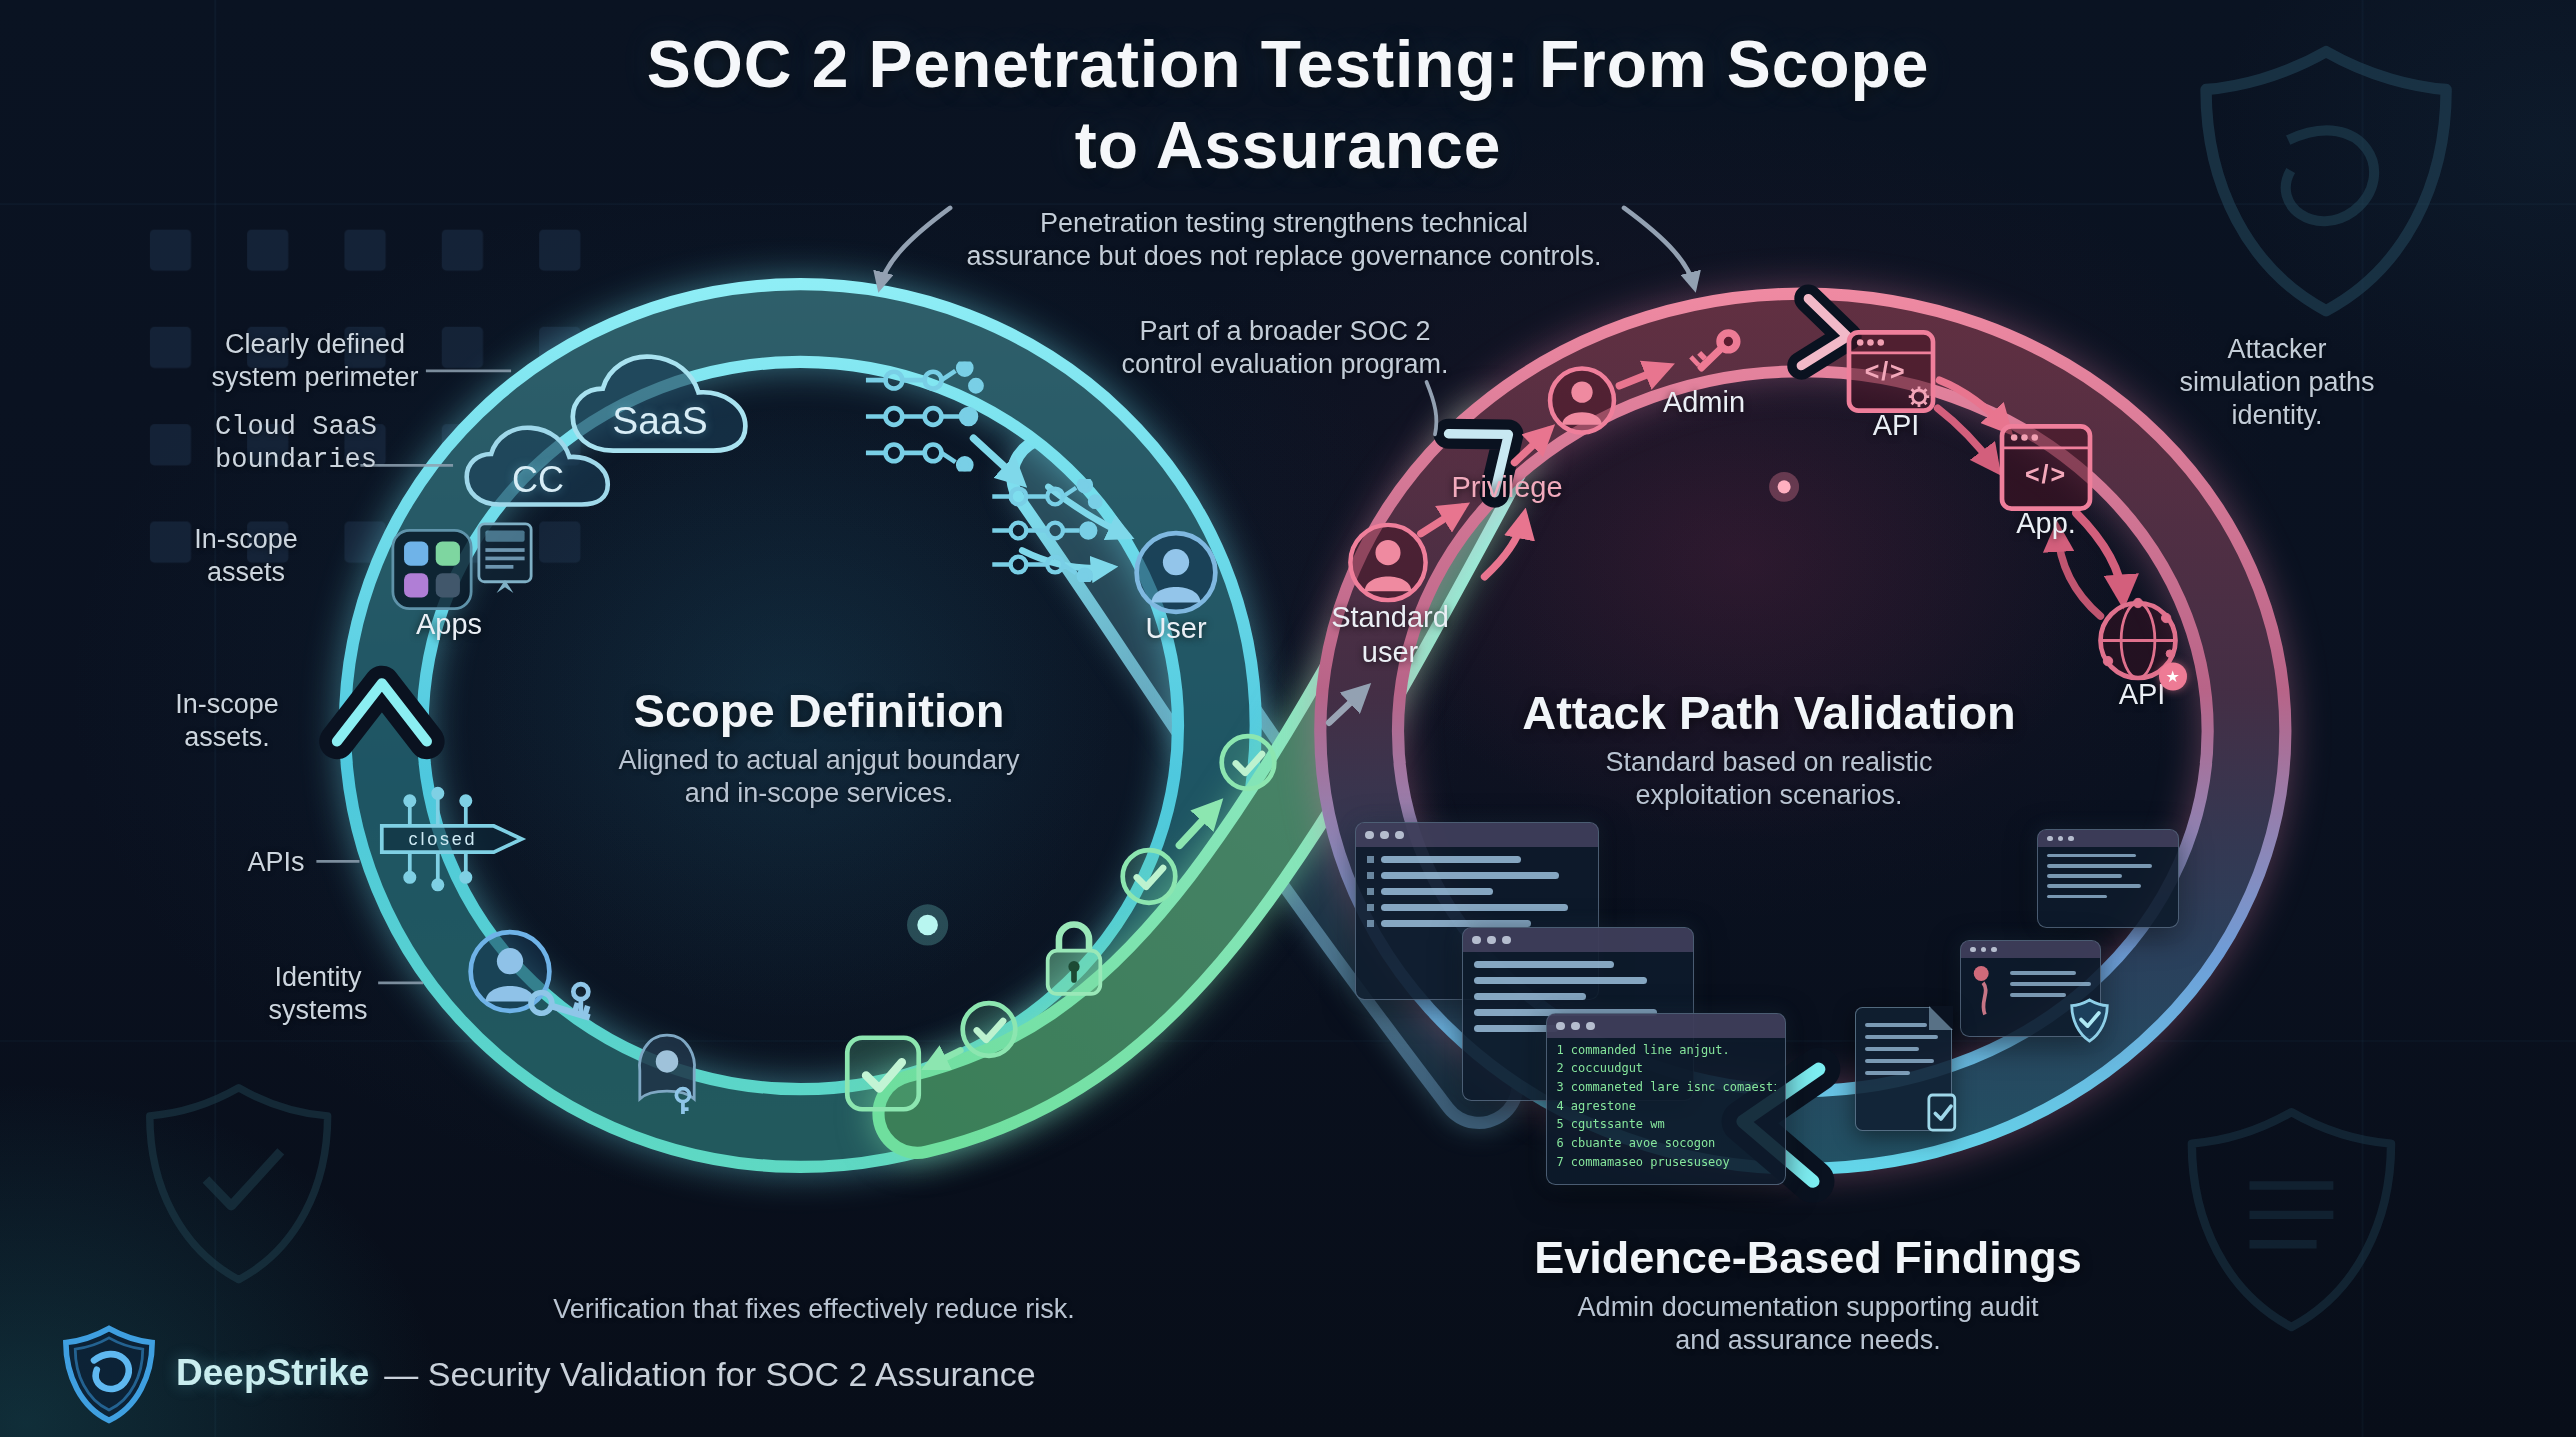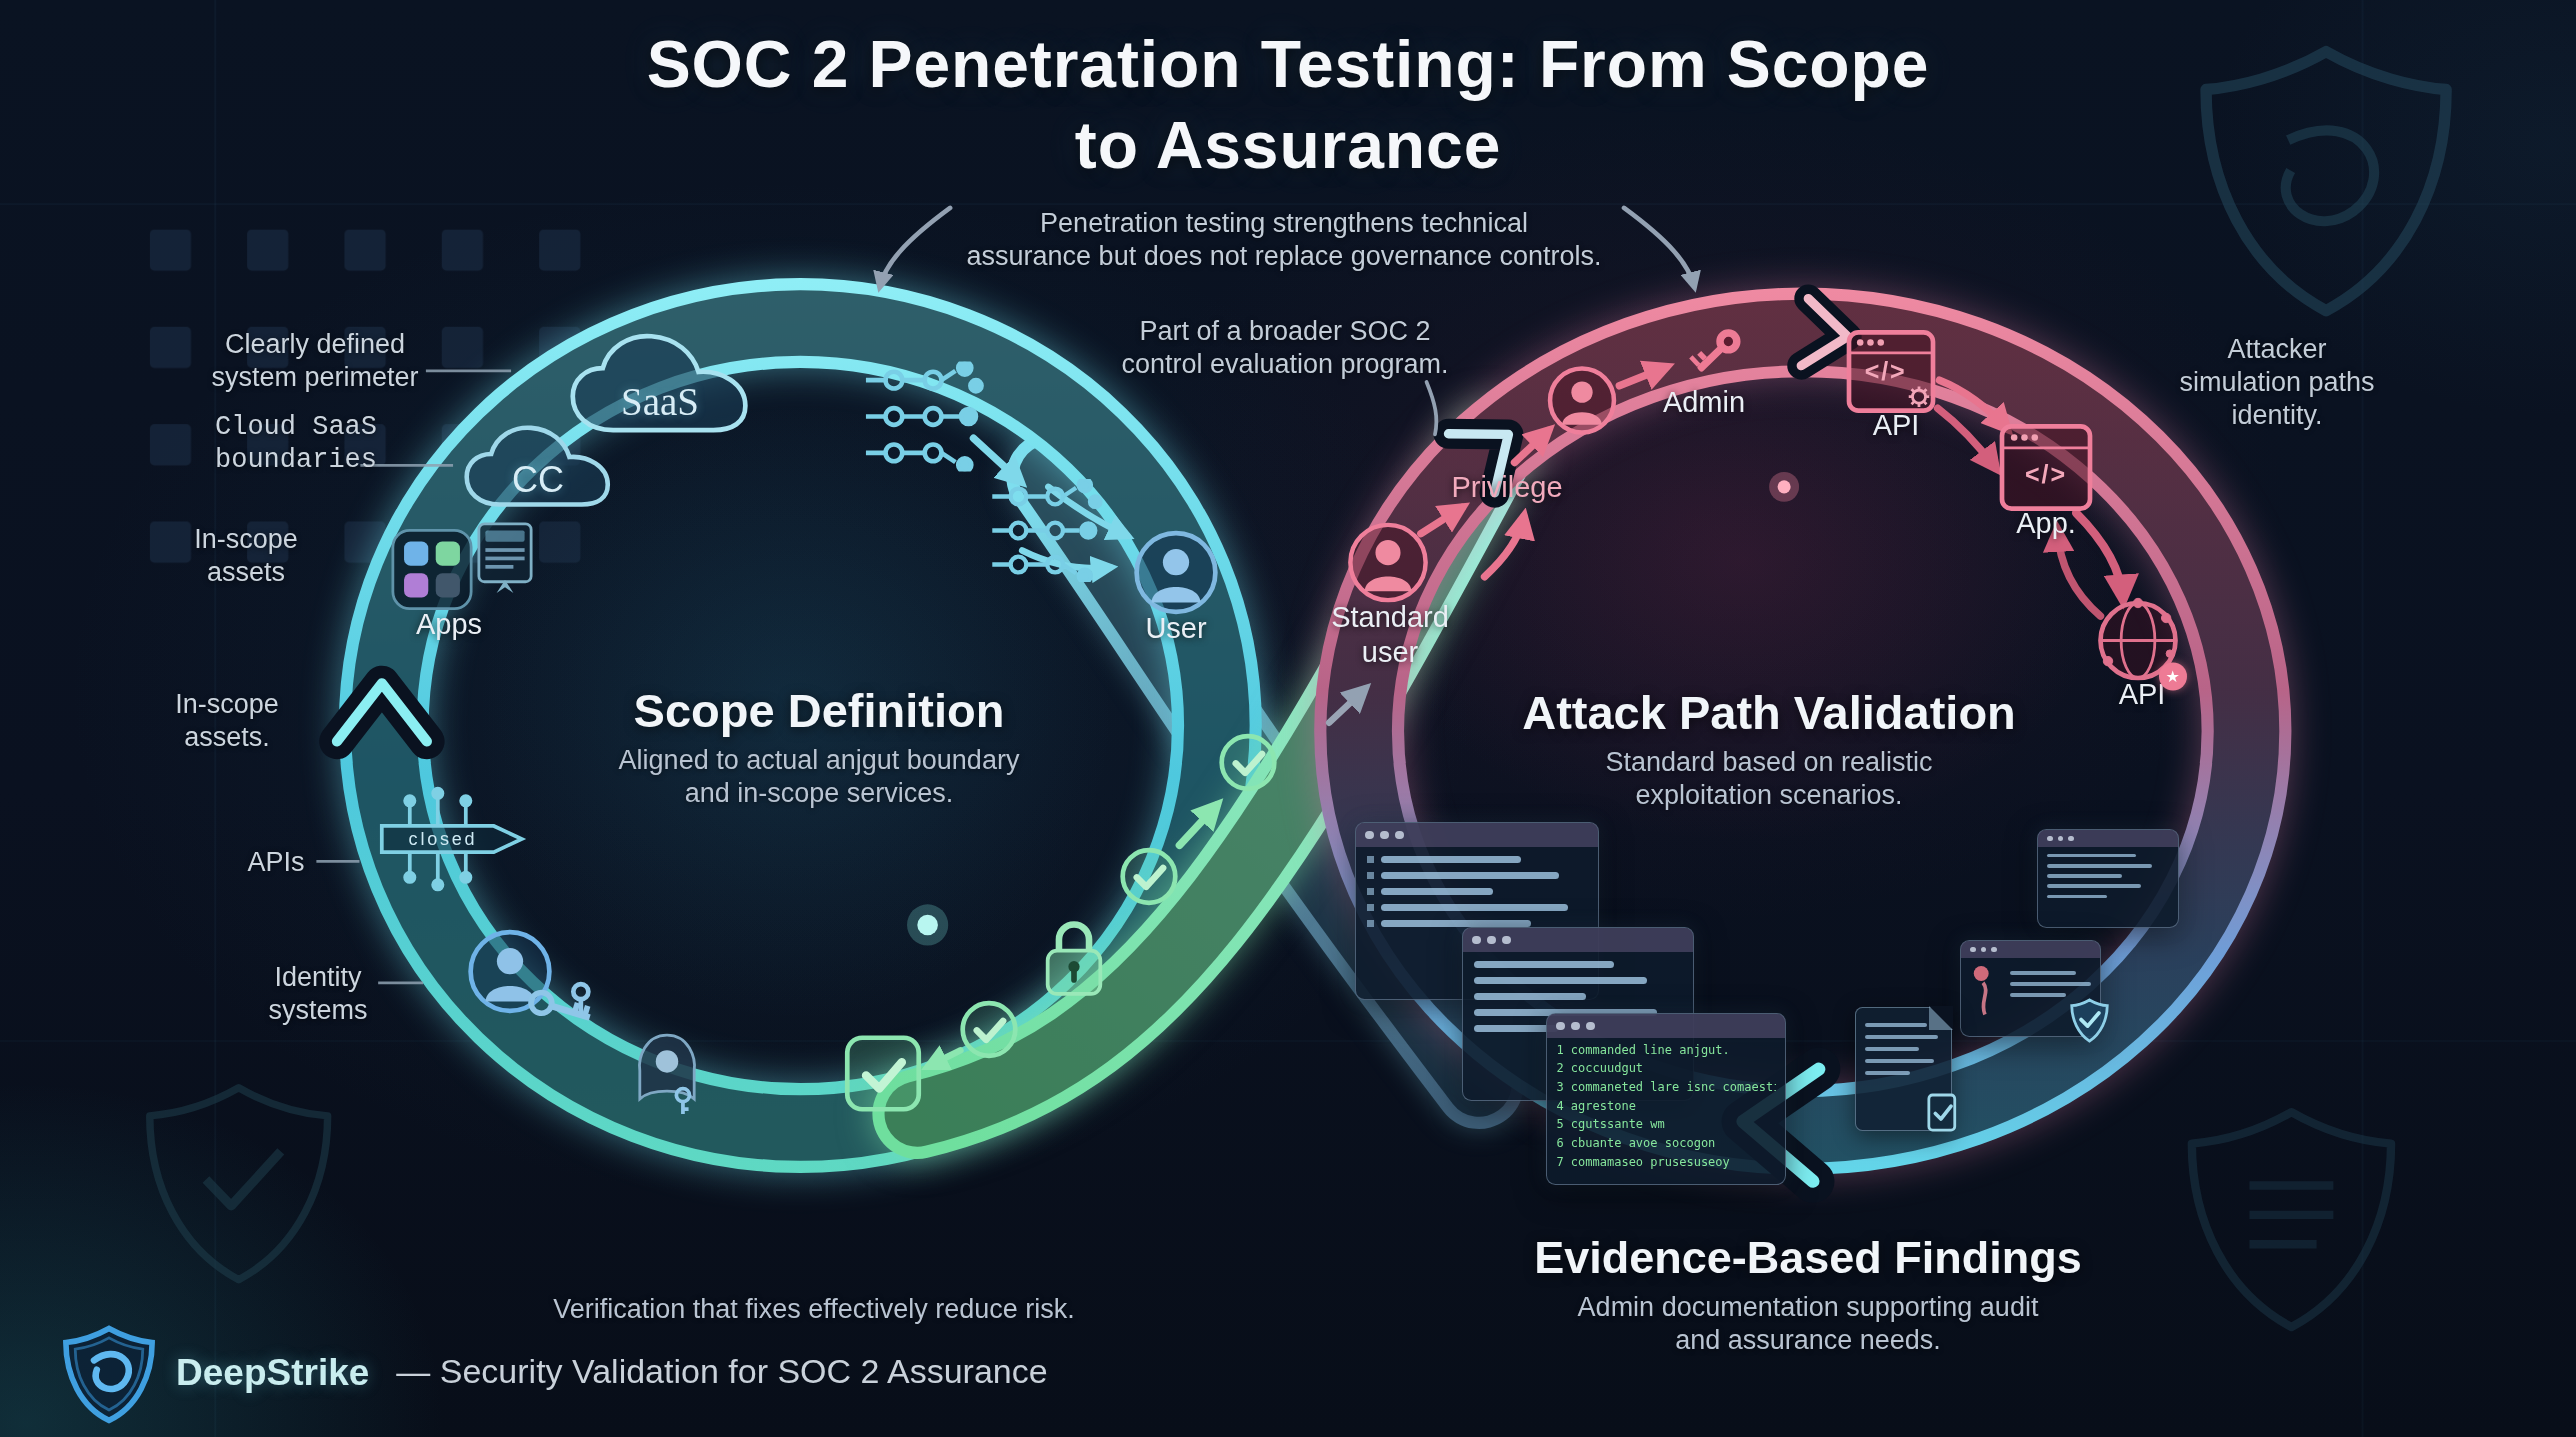--- a/index.html
+++ b/index.html
@@ -47,21 +47,21 @@
   .code{font-family:"DejaVu Sans Mono",monospace;font-size:12px;color:#86e69c;
         margin:4.7px 9.4px;white-space:nowrap;overflow:hidden;}
   .doc{position:absolute;background:rgba(16,32,50,.88);border:1.9px solid rgba(150,182,206,.5);
        border-radius:7.5px;box-shadow:0 5.6px 22.5px rgba(0,0,0,.45);}
   .fold{position:absolute;right:-1.9px;top:-1.9px;width:0;height:0;
         border-left:24px solid rgba(150,182,206,.55);border-top:24px solid #0a1220;}
   .badge{position:absolute;}
   .star{position:absolute;right:-3.7px;bottom:-1.9px;width:28px;height:28px;border-radius:50%;
         background:#ee7b95;color:#fff;font-size:16px;display:flex;align-items:center;
         justify-content:center;box-shadow:0 0 9.4px rgba(238,123,149,.6);}
-  .footer{position:absolute;left:176px;top:1352px;display:flex;align-items:flex-start;gap:27px;}
+  .footer{position:absolute;left:176px;top:1352px;display:flex;align-items:flex-end;gap:15px;}
   .brand{font-size:37px;font-weight:bold;color:#c9edef;text-shadow:0 0 15px rgba(110,220,235,.35);}
   .tagline{font-size:34px;color:#c9d1da;}
   .gCyan{filter:drop-shadow(0 0 20px rgba(110,225,240,.45));}
   .gPink{filter:drop-shadow(0 0 20px rgba(215,120,160,.38));}
   .gGreen{filter:drop-shadow(0 0 18px rgba(130,230,170,.5));}
   .gSlate{filter:drop-shadow(0 0 14px rgba(120,200,220,.3));}
 </style>
 </head>
 <body>
 
@@ -258,21 +258,21 @@
   <div class="lbl chip" style="left:449px;top:625px;">Apps</div>
   <div class="lbl chip" style="left:1176px;top:629px;">User</div>
   <div class="lbl chip" style="left:1390px;top:635px;">Standard
 user</div>
   <div class="lbl chip pink" style="left:1507px;top:488px;">Privilege</div>
   <div class="lbl chip" style="left:1704px;top:403px;">Admin</div>
   <div class="lbl chip" style="left:1896px;top:426px;">API</div>
   <div class="lbl chip" style="left:2046px;top:524px;">App.</div>
   <div class="lbl chip" style="left:2142px;top:695px;">API</div>
 
-  <div class="icon" style="left:660px;top:388px;font-family:Liberation Serif, serif;">
+  <div class="icon" style="left:660px;top:408px;">
     <svg width="197" height="122" viewBox="0 0 210 130">
       <path d="M55 112 C28 112 12 96 12 76 C12 58 26 46 44 46 C50 24 72 10 96 12 C122 14 140 30 146 50 C170 48 196 62 196 86 C196 104 182 112 162 112 Z" fill="rgba(26,60,84,.62)" stroke="#a8e2f0" stroke-width="5"></path>
     </svg>
     <span class="cloud-label">SaaS</span>
   </div>
 
   <div class="icon" style="left:538px;top:470px;">
     <svg width="161" height="101" viewBox="0 0 210 130">
       <path d="M55 112 C28 112 12 96 12 76 C12 58 26 46 44 46 C50 24 72 10 96 12 C122 14 140 30 146 50 C170 48 196 62 196 86 C196 104 182 112 162 112 Z" fill="rgba(26,60,84,.62)" stroke="#9fd8ea" stroke-width="6"></path>
     </svg>

